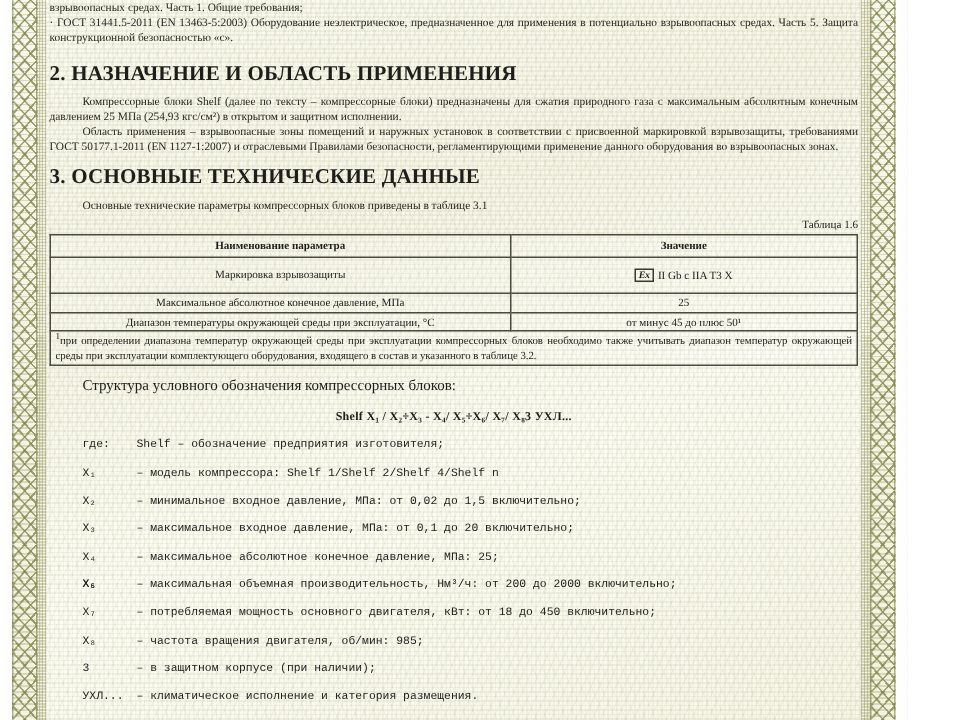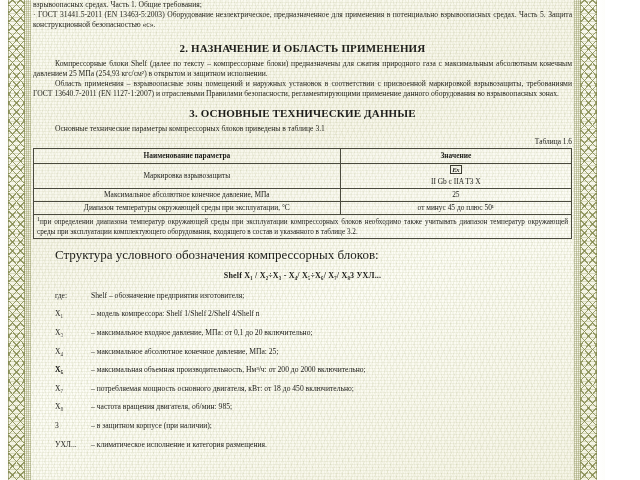--- a/index.html
+++ b/index.html
@@ -102,23 +102,22 @@
     margin: 0;
     text-align: justify;
     text-justify: inter-word;
     color: #26261f;
   }
   .para.clip-top { }
 
   .indent { text-indent: 22px; }
 
   .section-heading {
-    text-align: center;
     font-weight: bold;
-    font-size: 11px;
+    font-size: 14px;
     margin: 7px 0 3px 0;
     letter-spacing: 0.15px;
   }
 
   .gap-sm { height: 4px; }
 
   
   .table-caption {
     text-align: right;
     font-size: 7.4px;
@@ -145,21 +144,20 @@
   .col-val  { width: 43%; }
   td.val { text-align: center; }
   td.name { text-align: center; }
   .row-tall td { height: 21px; }
 
   .ex-mark {
     display: inline-flex;
     align-items: center;
     gap: 3px;
     font-size: 7.4px;
-    flex-direction: column;
   }
   .ex-box {
     display: inline-block;
     border: 1px solid #3b3b30;
     padding: 0 1.5px;
     font-size: 6.6px;
     line-height: 1.15;
     font-style: italic;
     font-weight: bold;
     letter-spacing: -0.2px;
@@ -170,40 +168,41 @@
     text-align: justify;
     line-height: 1.3;
     padding: 2px 4px 2px 3px;
   }
   td.footnote sup { font-size: 6px; }
 
   
   .struct-intro {
     margin: 7px 0 0 0;
     text-indent: 22px;
-    font-size: 13px;
+    font-size: 10px;
   }
   .formula {
     text-align: center;
     font-weight: bold;
     font-size: 8px;
     margin: 8px 0 9px 0;
     letter-spacing: 0.2px;
   }
 
   .deflist {
     margin: 0;
     padding: 0;
     list-style: none;
   }
   .deflist li {
     margin: 0 0 8.5px 0;
     padding-left: 58px;
     font-size: 7.6px;
     position: relative;
+    font-family: Liberation Mono, monospace;
   }
   .deflist li .lead {
     position: absolute;
     left: 22px;
     top: 0;
   }
 </style>
 </head>
 <body>
 
@@ -224,21 +223,21 @@
 
     <p class="para clip-top">взрывоопасных средах. Часть 1. Общие требования;</p>
 
     <p class="para">· ГОСТ 31441.5-2011 (EN 13463-5:2003) Оборудование неэлектрическое, предназначенное для применения в потенциально взрывоопасных средах. Часть 5. Защита конструкционной безопасностью «c».</p>
 
     <div class="gap-sm"></div>
 
     <h2 class="section-heading">2. НАЗНАЧЕНИЕ И ОБЛАСТЬ ПРИМЕНЕНИЯ</h2>
 
     <p class="para indent">Компрессорные блоки Shelf (далее по тексту – компрессорные блоки) предназначены для сжатия природного газа с максимальным абсолютным конечным давлением 25 МПа (254,93 кгс/см²) в открытом и защитном исполнении.</p>
-    <p class="para indent">Область применения – взрывоопасные зоны помещений и наружных установок в соответствии с присвоенной маркировкой взрывозащиты, требованиями ГОСТ 13640.7-2011 (EN 1127-1:2007) и отраслевыми Правилами безопасности, регламентирующими применение данного оборудования во взрывоопасных зонах.</p>
+    <p class="para indent">Область применения – взрывоопасные зоны помещений и наружных установок в соответствии с присвоенной маркировкой взрывозащиты, требованиями ГОСТ 50177.1-2011 (EN 1127-1:2007) и отраслевыми Правилами безопасности, регламентирующими применение данного оборудования во взрывоопасных зонах.</p>
 
     <h2 class="section-heading">3. ОСНОВНЫЕ ТЕХНИЧЕСКИЕ ДАННЫЕ</h2>
 
     <p class="para indent">Основные технические параметры компрессорных блоков приведены в таблице 3.1</p>
 
     <div class="table-caption">Таблица 1.6</div>
 
     <table class="spec">
       <colgroup>
         <col class="col-name">
@@ -283,20 +282,24 @@
     <ul class="deflist">
       <li>
         <span class="lead">где:</span>
         <span>Shelf – обозначение предприятия изготовителя;</span>
       </li>
       <li>
         <span class="lead">X₁</span>
         <span>– модель компрессора: Shelf 1/Shelf 2/Shelf 4/Shelf n</span>
       </li>
       <li>
+        <span class="lead">X₂</span>
+        <span>– минимальное входное давление, МПа: от 0,02 до 1,5 включительно;</span>
+      </li>
+      <li>
         <span class="lead">X₃</span>
         <span>– максимальное входное давление, МПа: от 0,1 до 20 включительно;</span>
       </li>
       <li>
         <span class="lead">X₄</span>
         <span>– максимальное абсолютное конечное давление, МПа: 25;</span>
       </li>
       <li>
         <span class="lead">X₅</span>
       </li>

